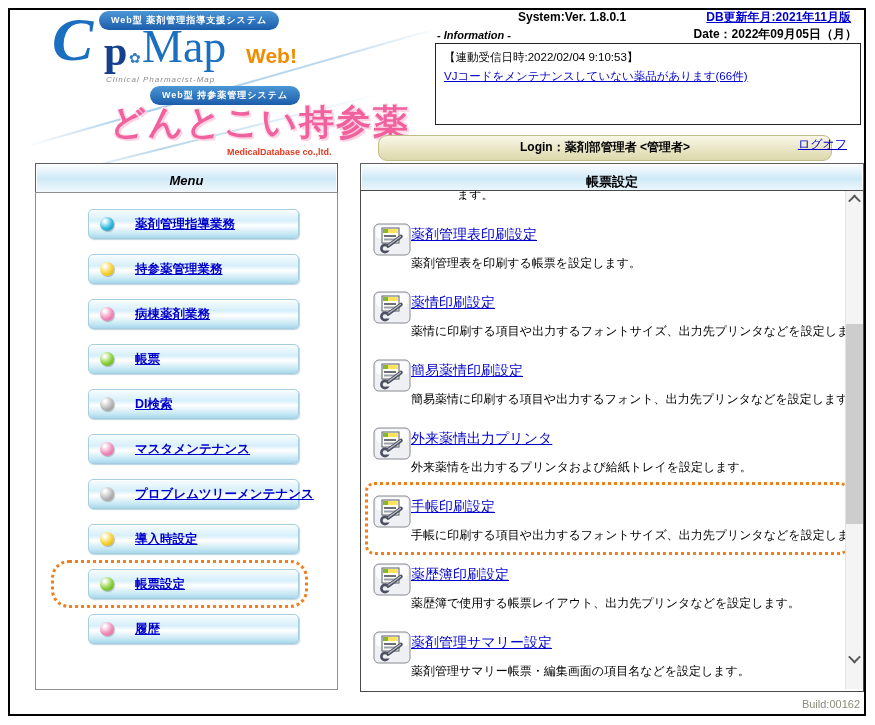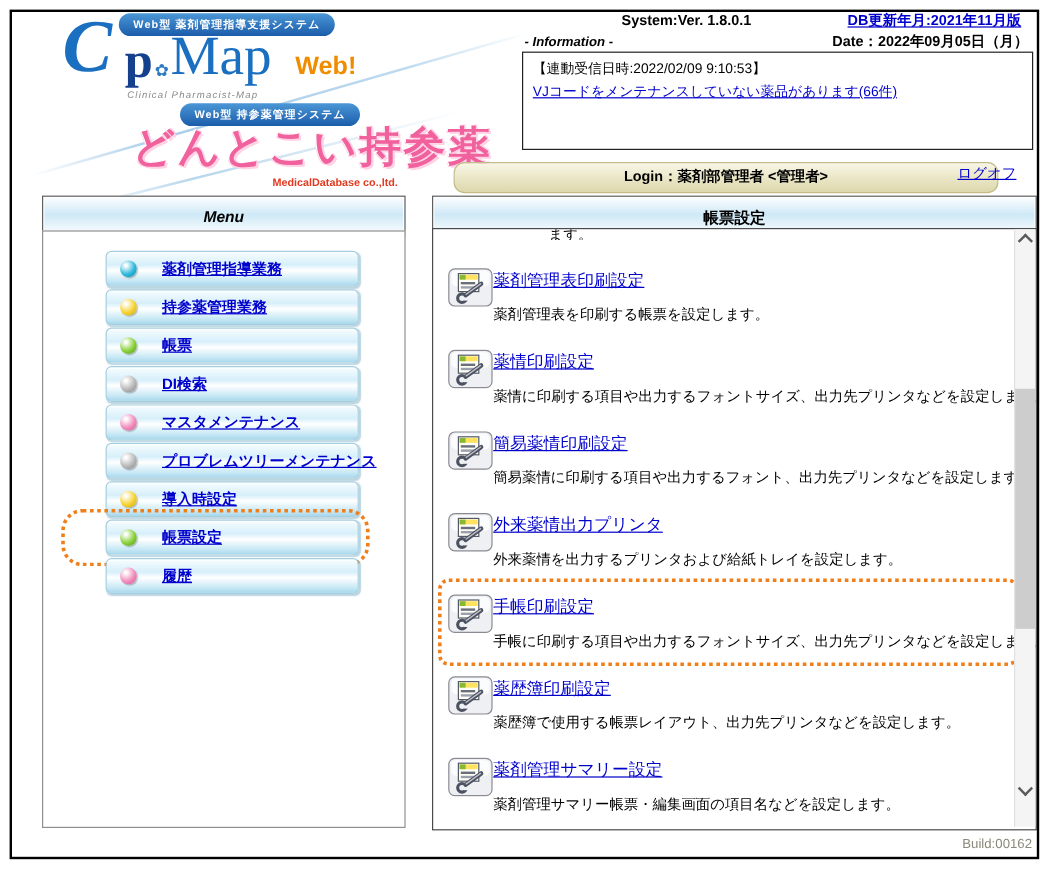--- a/index.html
+++ b/index.html
@@ -52,21 +52,21 @@
   
   .sec-head{height:24px;border:1px solid #5f5f5f;text-align:center;font-size:13px;font-weight:bold;
             padding-top:9px;background:linear-gradient(180deg,#fdfeff 0%,#cfe9f7 45%,#ffffff 100%);
             box-shadow:inset 0 0 0 1px #fff;}
   .menu-head{left:35px;top:163px;width:301px;font-style:italic;}
   .panel-head{left:360px;top:163px;width:502px;}
 
   
   .menu-body{left:35px;top:192px;width:301px;height:496px;border:1px solid #8f8f8f;background:#fff;}
   .menu-rows{position:absolute;left:52px;top:16px;}
-  .menu-row{position:relative;width:198px;height:28px;margin-bottom:2px;display:flex;align-items:center;
+  .menu-row{position:relative;width:198px;height:28px;margin-bottom:15px;display:flex;align-items:center;
             gap:21px;padding-left:11px;border:1px solid #a5cede;border-radius:5px;
             background:linear-gradient(180deg,#f7fdff 0%,#d7effa 38%,#ffffff 55%,#c5e7f4 86%,#a9d8ec 100%);
             box-shadow:inset 0 1px 0 #ffffff,1px 1px 1px rgba(120,170,195,.5);}
   .menu-row.active::before{content:"";position:absolute;left:-38px;top:-10px;right:-10px;bottom:-10px;
             border:3px dotted #ef7f1a;border-radius:18px;}
   .ball{width:14px;height:14px;border-radius:50%;flex:0 0 auto;box-shadow:1px 1px 1px rgba(0,0,0,.25);}
   .menu-link{font-size:12.5px;font-weight:bold;color:#0000cc;text-decoration:underline;white-space:nowrap;}
 
   
   .panel-body{left:360px;top:190px;width:502px;height:500px;border:1px solid #4a4a4a;background:#fff;overflow:hidden;}
@@ -107,38 +107,42 @@
 <span class="abs tagline">Clinical Pharmacist-Map</span>
 <div class="abs pill pill2">Web型 持参薬管理システム</div>
 <div class="abs product">どんとこい持参薬</div>
 <div class="abs company">MedicalDatabase co.,ltd.</div>
 
 <div class="abs sysver">System:Ver. 1.8.0.1</div>
 <a class="abs dblink">DB更新年月:2021年11月版</a>
 <div class="abs dateline">Date：2022年09月05日（月）</div>
 <div class="abs info-title">- Information -</div>
 <div class="abs info-box">
-  <div class="line1">【連動受信日時:2022/02/09 9:10:53】</div>
+  <div class="line1">【連動受信日時:2022/02/04 9:10:53】</div>
   <a>VJコードをメンテナンスしていない薬品があります(66件)</a>
 </div>
 <div class="abs login-bar">Login：薬剤部管理者 &lt;管理者&gt;</div>
 <a class="abs logoff">ログオフ</a>
 
 <div class="abs sec-head menu-head">Menu</div>
 <div class="abs sec-head panel-head">帳票設定</div>
 
 <div class="abs menu-body">
   <div class="menu-rows">
       <div class="menu-row">
     <span class="ball" style="background: radial-gradient(circle at 35% 30%, rgb(255, 255, 255) 6%, rgb(47, 185, 220) 55%, rgb(15, 133, 168) 100%);"></span>
     <a class="menu-link">薬剤管理指導業務</a>
   </div>
       <div class="menu-row">
     <span class="ball" style="background: radial-gradient(circle at 35% 30%, rgb(255, 255, 255) 6%, rgb(246, 210, 51) 55%, rgb(202, 160, 14) 100%);"></span>
     <a class="menu-link">持参薬管理業務</a>
+  </div>
+      <div class="menu-row">
+    <span class="ball" style="background: radial-gradient(circle at 35% 30%, rgb(255, 255, 255) 6%, rgb(240, 140, 186) 55%, rgb(212, 86, 154) 100%);"></span>
+    <a class="menu-link">病棟薬剤業務</a>
   </div>
       <div class="menu-row">
     <span class="ball" style="background: radial-gradient(circle at 35% 30%, rgb(255, 255, 255) 6%, rgb(138, 208, 58) 55%, rgb(79, 154, 18) 100%);"></span>
     <a class="menu-link">帳票</a>
   </div>
       <div class="menu-row">
     <span class="ball" style="background: radial-gradient(circle at 35% 30%, rgb(255, 255, 255) 6%, rgb(185, 185, 185) 55%, rgb(127, 127, 127) 100%);"></span>
     <a class="menu-link">DI検索</a>
   </div>
       <div class="menu-row">

